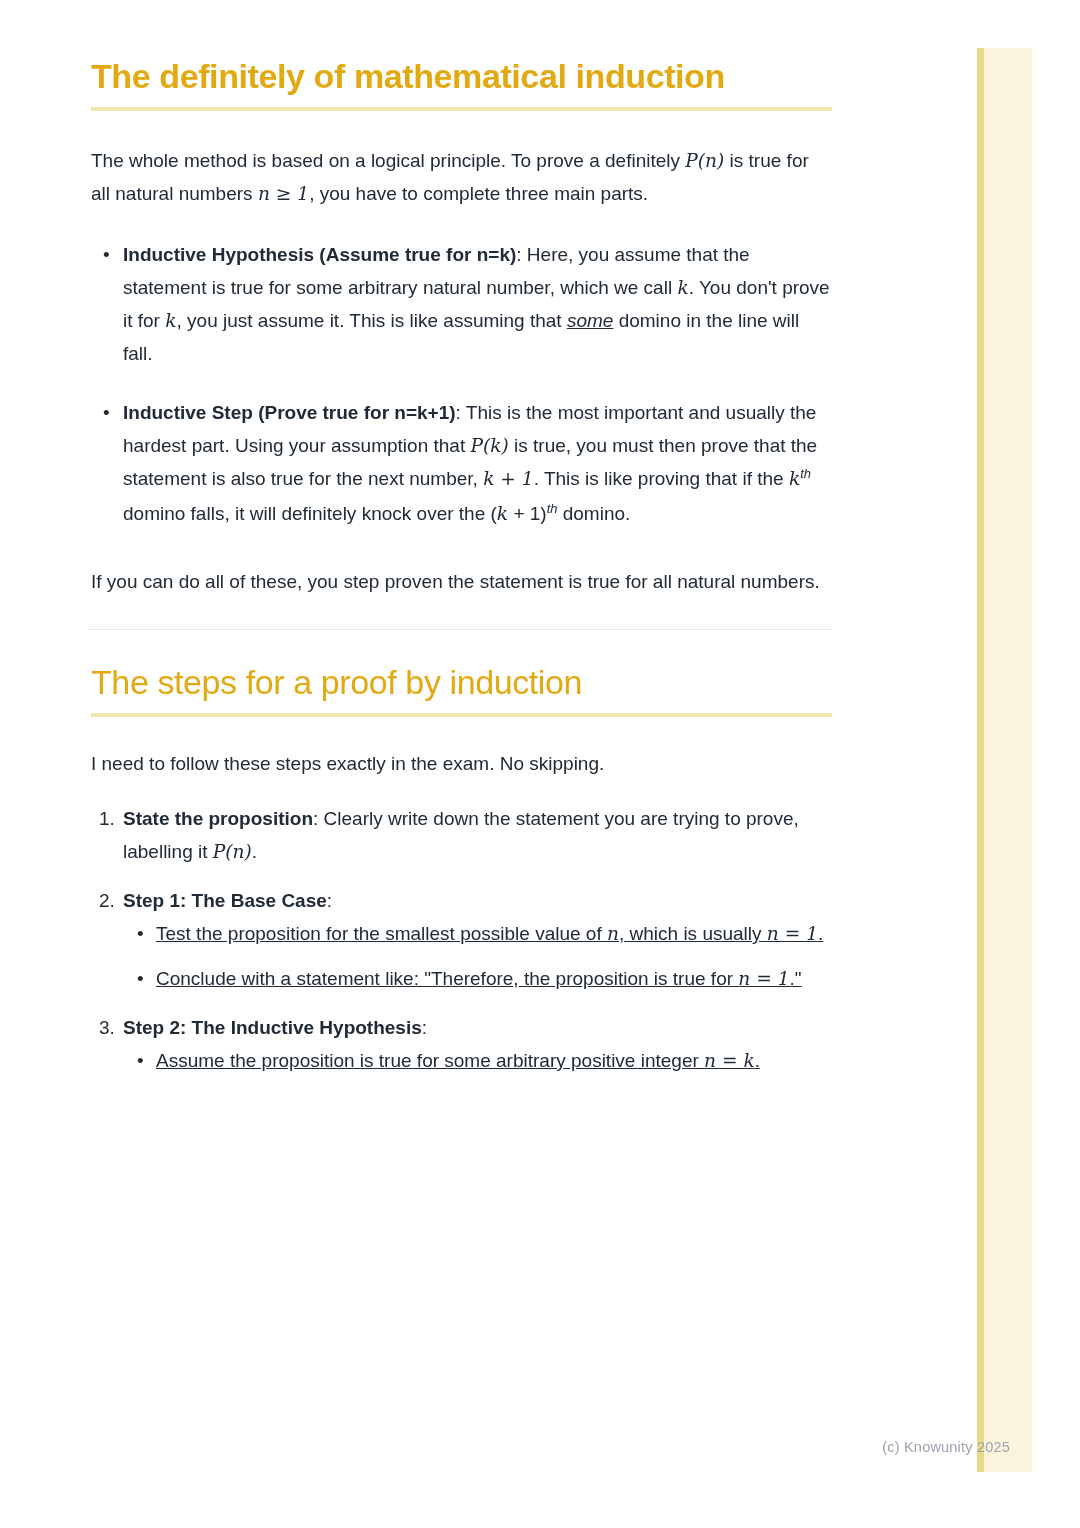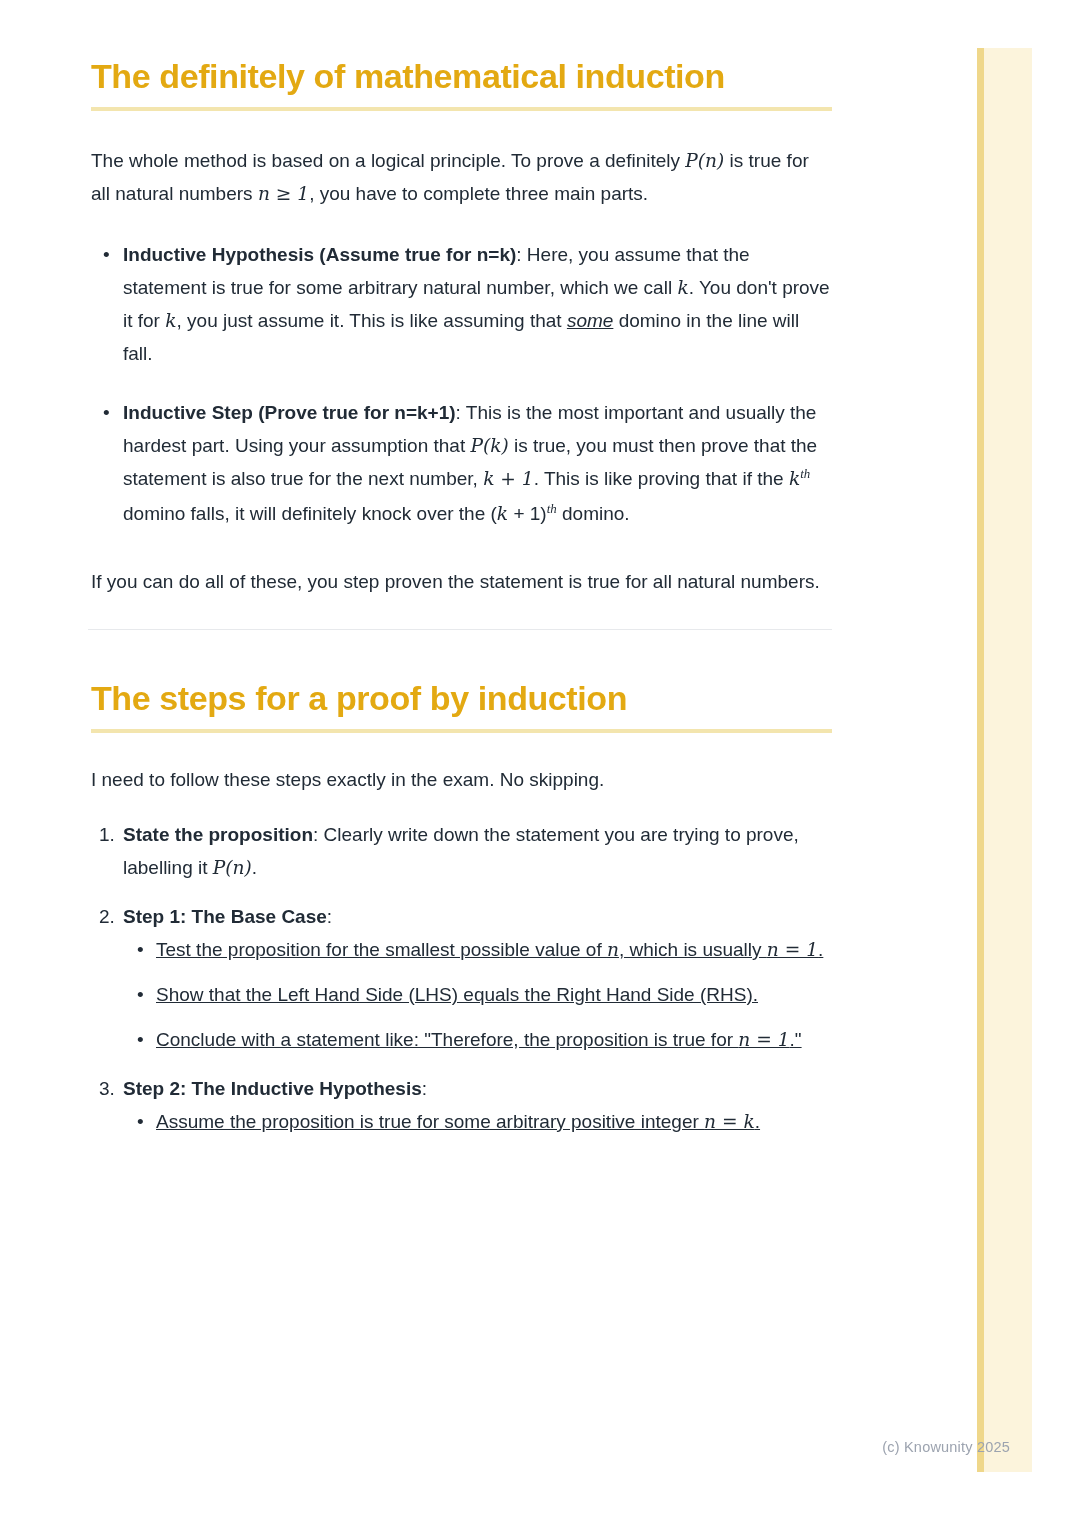--- a/index.html
+++ b/index.html
@@ -53,22 +53,22 @@
   .bullets>li::before{
     content:"\2022";position:absolute;left:-20px;top:0;
     color:var(--body-text);
   }
   .bullets>li:last-child{margin-bottom:0;}
   .divider{
     border:none;border-top:1px solid var(--divider);
     margin:31px 0 0 -3px;width:744px;
   }
   .h2{
-    margin:48px 0 0 0;
-    font-size:34px;line-height:40px;font-weight:700;
+    margin:32px 0 0 0;
+    font-size:34px;line-height:40px;font-weight:400;
     letter-spacing:-0.4px;
     color:var(--heading);
   }
   .para-tight{margin-top:30px;}
   .steps{
     list-style:none;margin:22px 0 0 0;padding:0;counter-reset:step;
   }
   .steps>li{
     counter-increment:step;position:relative;
     padding-left:32px;font-size:19px;line-height:33px;
@@ -86,21 +86,21 @@
     margin:0 0 12px 0;
   }
   .subs>li::before{
     content:"\2022";position:absolute;left:-19px;top:0;
     color:var(--body-text);
   }
   .run-b{font-weight:700;}
   .run-i{font-style:italic;text-decoration:underline;}
   .run-m{font-family:"DejaVu Serif",serif;font-style:italic;font-size:0.98em;}
   .run-sup{font-family:"DejaVu Serif",serif;font-size:0.68em;position:relative;top:-0.55em;}
-  .run-supm{font-family:Liberation Serif, serif;font-style:italic;font-size:0.68em;position:relative;top:-0.55em;margin-top:32px;}
+  .run-supm{font-family:Liberation Sans, sans-serif;font-style:italic;font-size:0.68em;position:relative;top:-0.55em;margin-top:32px;}
   .copyright{
     position:absolute;top:1439px;right:70px;z-index:3;
     font-size:14.5px;color:var(--copyright);letter-spacing:0.2px;
   }
 </style>
 </head>
 <body>
 
 <div class="side-accent"></div>
 
@@ -129,21 +129,20 @@
     <p class="para para-tight"><span>I need to follow these steps exactly in the exam. No skipping.</span></p>
 
     <ol class="steps">
       <li>
         <span><span class="run-b">State the proposition</span><span>: Clearly write down the statement you are trying to prove, labelling it </span><span class="run-m">P(n)</span><span>.</span></span>
       </li>
       <li>
         <span><span class="run-b">Step 1: The Base Case</span><span>:</span></span>
         <ul class="subs">
           <li><span>Test the proposition for the smallest possible value of </span><span class="run-m">n</span><span>, which is usually </span><span class="run-m">n = 1</span><span>.</span></li>
-          <li><span>Show that the Left Hand Side (LHS) equals the Right Hand Side (RHS).</span></li>
           <li><span>Conclude with a statement like: "Therefore, the proposition is true for </span><span class="run-m">n = 1</span><span>."</span></li>
         </ul>
       </li>
       <li>
         <span><span class="run-b">Step 2: The Inductive Hypothesis</span><span>:</span></span>
         <ul class="subs">
           <li><span>Assume the proposition is true for some arbitrary positive integer </span><span class="run-m">n = k</span><span>.</span></li>
         </ul>
       </li>
     </ol>

